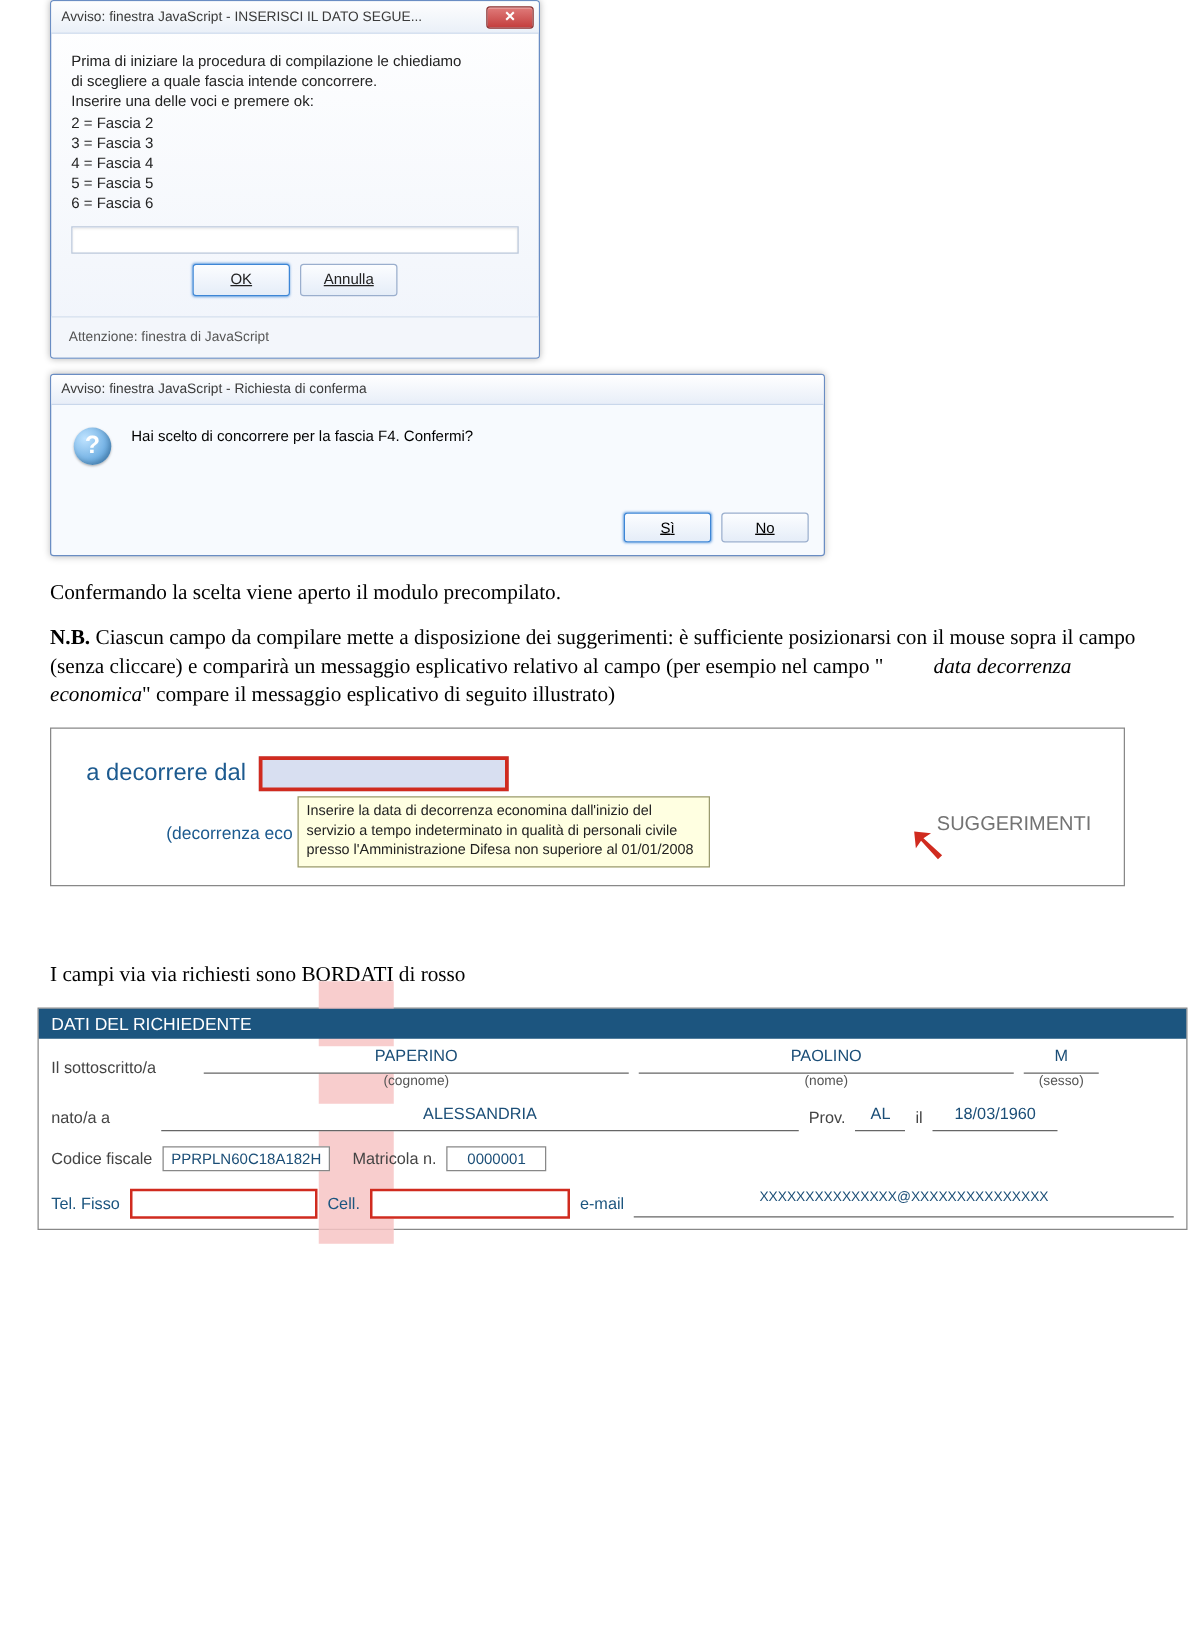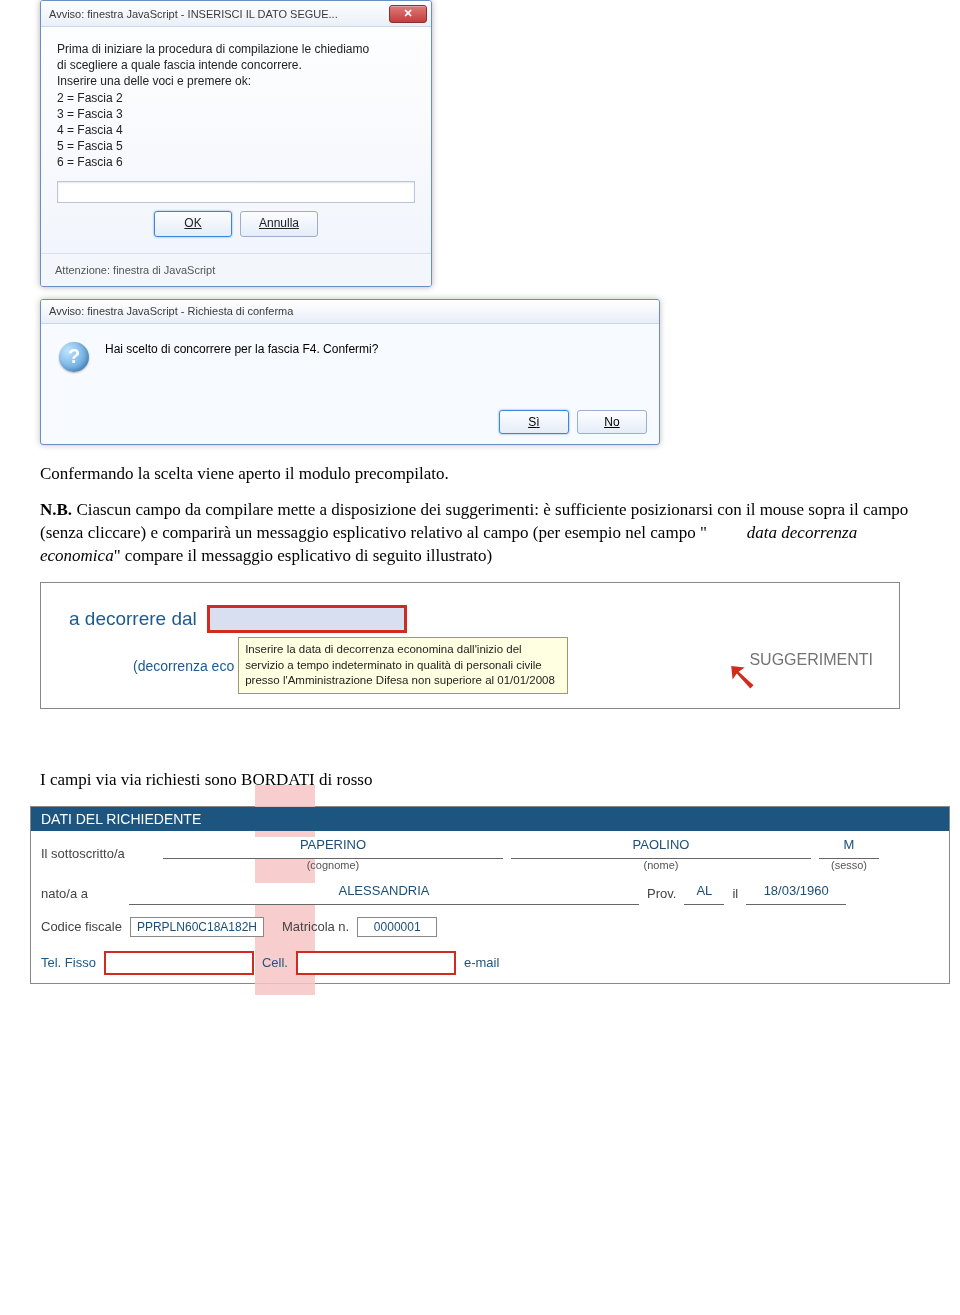--- a/index.html
+++ b/index.html
@@ -375,16 +375,17 @@
       <span class="form-label" style="margin-left:10px">Matricola n.</span>
       <span class="fiscal-box" style="min-width:80px; text-align:center">0000001</span>
     </div>
 
     <div class="form-row" style="margin-top:8px; padding-bottom:8px">
       <span class="form-label" style="color:#1c557f">Tel. Fisso</span>
       <div class="red-border" style="width:150px"></div>
       <span class="form-label" style="color:#1c557f">Cell.</span>
       <div class="red-border" style="width:160px"></div>
       <span class="form-label" style="color:#1c557f">e-mail</span>
+      <span class="text-field" style="flex:1; font-size:11px">XXXXXXXXXXXXXXX@XXXXXXXXXXXXXXX</span>
     </div>
   </div>
 
 </div>
 
 </body></html>

